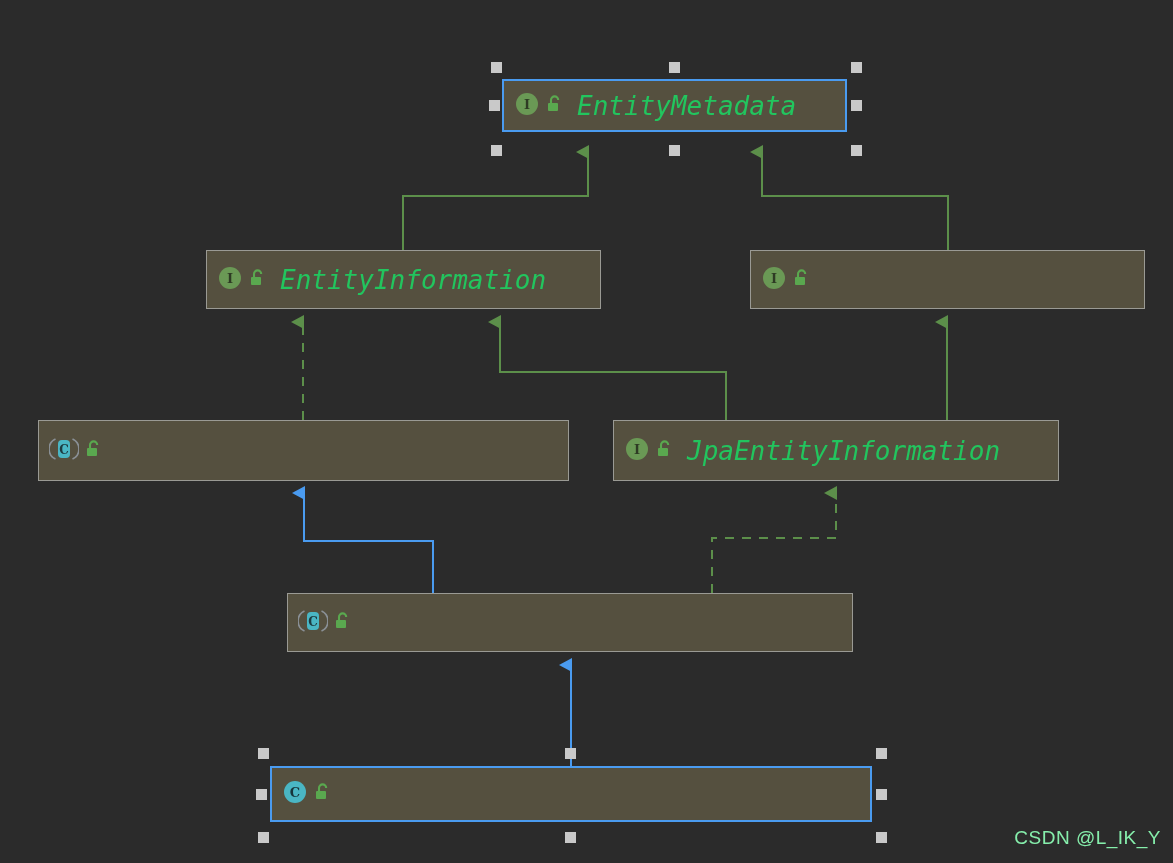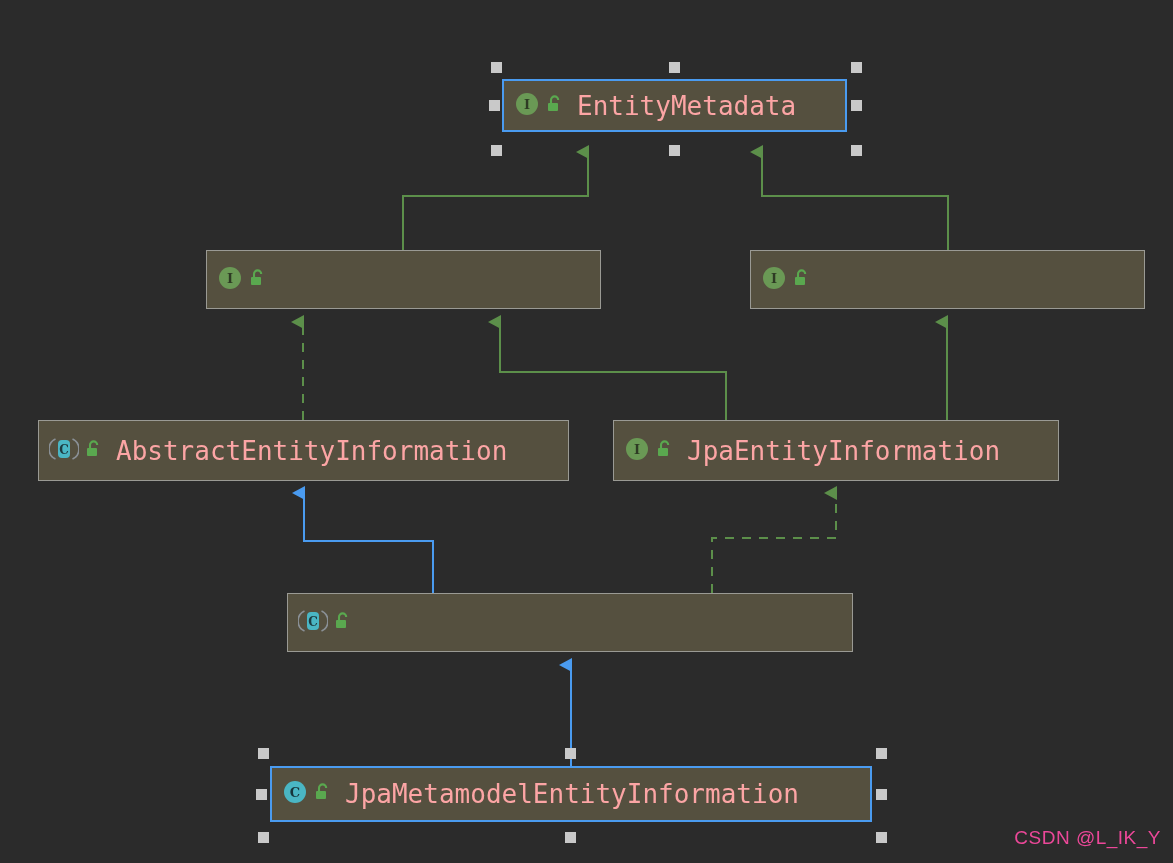--- a/index.html
+++ b/index.html
@@ -20,41 +20,42 @@
     box-sizing:border-box;
     display:flex;align-items:center;
     padding:0 14px 0 10px;
     z-index:5;
   }
   .node.selected{
     border:2px solid #4a9bf0;
   }
   .node .label{
     font-size:26px;
-    color:#fca5a5;
+    color:#22c55e;
     white-space:nowrap;
     letter-spacing:0px;
     line-height:1;
+    font-style:italic;
   }
   .icons{display:flex;align-items:center;margin-right:14px;flex:0 0 auto;}
   .ic{display:block;}
   .ic-type{margin-right:5px;}
 
   
   .handle{
     position:absolute;
     width:11px;height:11px;
     background:#c9c9c9;
     z-index:9;
   }
 
   .watermark{
     position:absolute;
     right:12px;bottom:14px;
-    color:#ec4899;
+    color:#86efac;
     font-family:"Liberation Sans",sans-serif;
     font-size:19px;
     letter-spacing:.5px;
     z-index:8;
   }
 </style>
 </head>
 <body>
 
 <div id="canvas">
@@ -120,20 +121,21 @@
           <text x="13" y="18" text-anchor="middle" font-family="DejaVu Serif, serif" font-size="13" font-weight="bold" fill="#2e3b24">I</text>
         </svg>
       </span>
       <span class="ic">
         <svg width="18" height="20" viewBox="0 0 18 20">
           <path d="M6 9 V6 a3.6 3.6 0 0 1 7.2 0" fill="none" stroke="#5aa84f" stroke-width="2.1"></path>
           <rect x="3" y="9" width="10" height="8" rx="1" fill="#5aa84f"></rect>
         </svg>
       </span>
     </span>
+    <span class="label">EntityInformation</span>
   </div>
 
   <div class="node" style="left:750px;top:250px;width:395px;height:59px;">
     <span class="icons">
       <span class="ic ic-type">
         <svg width="26" height="26" viewBox="0 0 26 26">
           <circle cx="13" cy="13" r="11" fill="#6a9955"></circle>
           <text x="13" y="18" text-anchor="middle" font-family="DejaVu Serif, serif" font-size="13" font-weight="bold" fill="#2e3b24">I</text>
         </svg>
       </span>
@@ -156,21 +158,20 @@
           <text x="15" y="18" text-anchor="middle" font-family="DejaVu Serif, serif" font-size="12" font-weight="bold" fill="#1d3b40">C</text>
         </svg>
       </span>
       <span class="ic">
         <svg width="18" height="20" viewBox="0 0 18 20">
           <path d="M6 9 V6 a3.6 3.6 0 0 1 7.2 0" fill="none" stroke="#5aa84f" stroke-width="2.1"></path>
           <rect x="3" y="9" width="10" height="8" rx="1" fill="#5aa84f"></rect>
         </svg>
       </span>
     </span>
-    <span class="label">AbstractEntityInformation</span>
   </div>
 
   <div class="node" style="left:613px;top:420px;width:446px;height:61px;">
     <span class="icons">
       <span class="ic ic-type">
         <svg width="26" height="26" viewBox="0 0 26 26">
           <circle cx="13" cy="13" r="11" fill="#6a9955"></circle>
           <text x="13" y="18" text-anchor="middle" font-family="DejaVu Serif, serif" font-size="13" font-weight="bold" fill="#2e3b24">I</text>
         </svg>
       </span>
@@ -211,21 +212,20 @@
           <text x="13" y="18" text-anchor="middle" font-family="DejaVu Serif, serif" font-size="13" font-weight="bold" fill="#17353b">C</text>
         </svg>
       </span>
       <span class="ic">
         <svg width="18" height="20" viewBox="0 0 18 20">
           <path d="M6 9 V6 a3.6 3.6 0 0 1 7.2 0" fill="none" stroke="#5aa84f" stroke-width="2.1"></path>
           <rect x="3" y="9" width="10" height="8" rx="1" fill="#5aa84f"></rect>
         </svg>
       </span>
     </span>
-    <span class="label">JpaMetamodelEntityInformation</span>
   </div>
   <div class="handle" style="left:258px;top:748px;"></div>
   <div class="handle" style="left:565px;top:748px;"></div>
   <div class="handle" style="left:876px;top:748px;"></div>
   <div class="handle" style="left:256px;top:789px;"></div>
   <div class="handle" style="left:876px;top:789px;"></div>
   <div class="handle" style="left:258px;top:832px;"></div>
   <div class="handle" style="left:565px;top:832px;"></div>
   <div class="handle" style="left:876px;top:832px;"></div>
 

